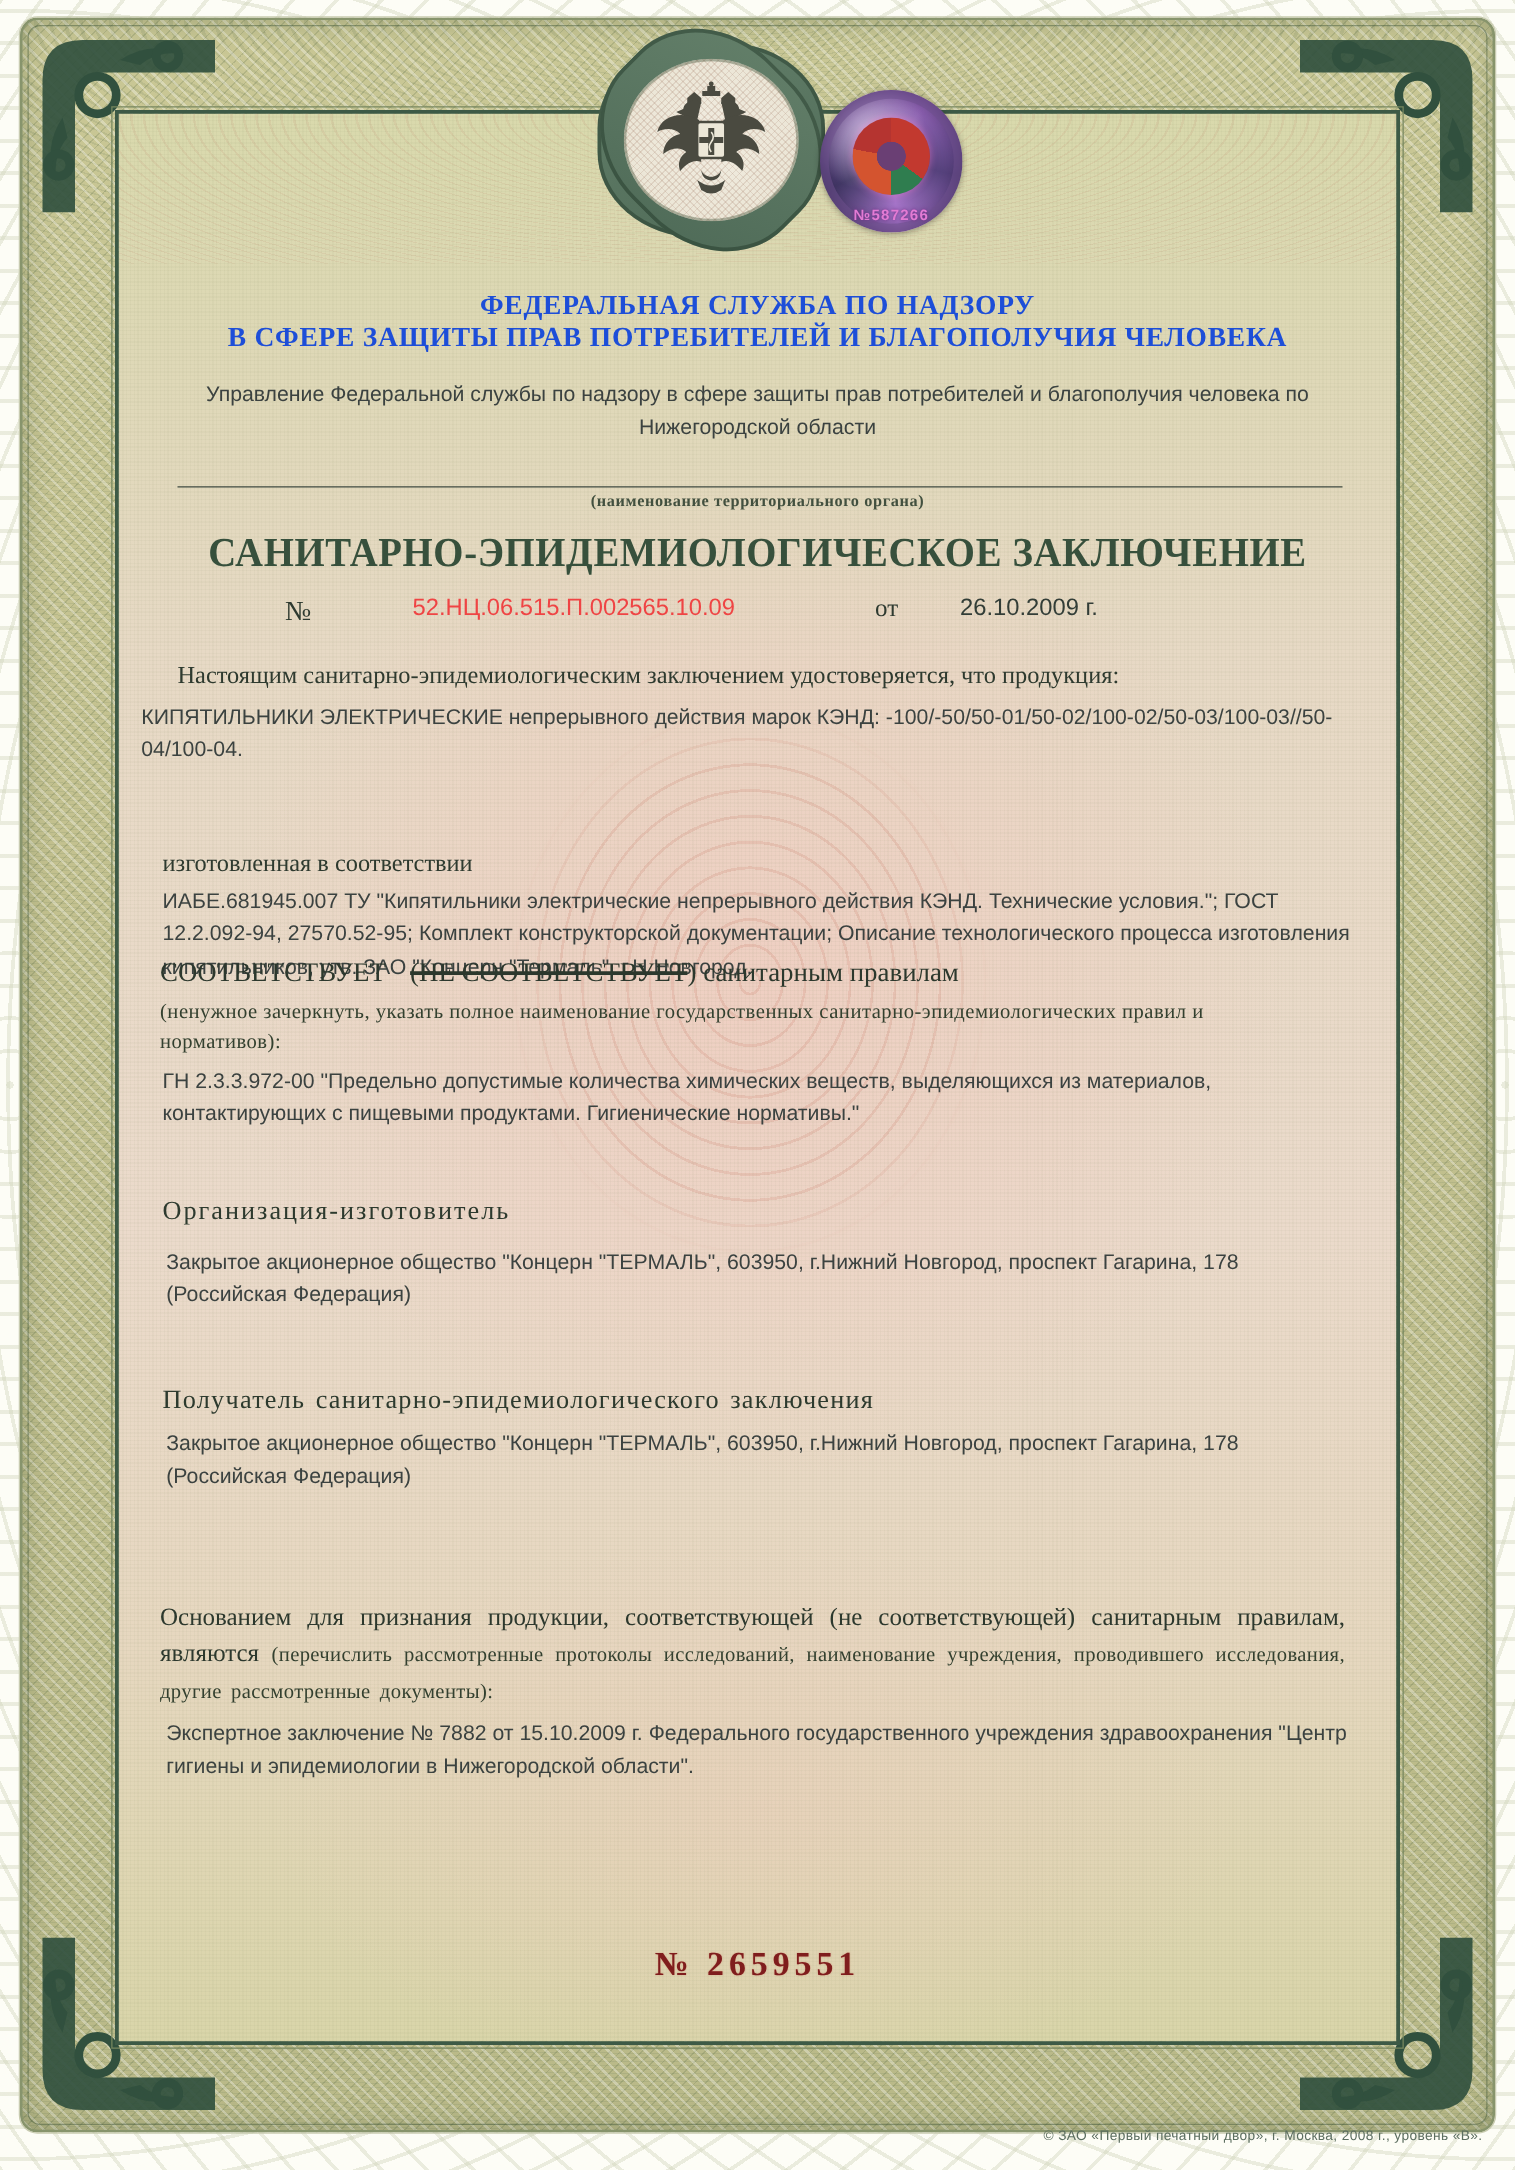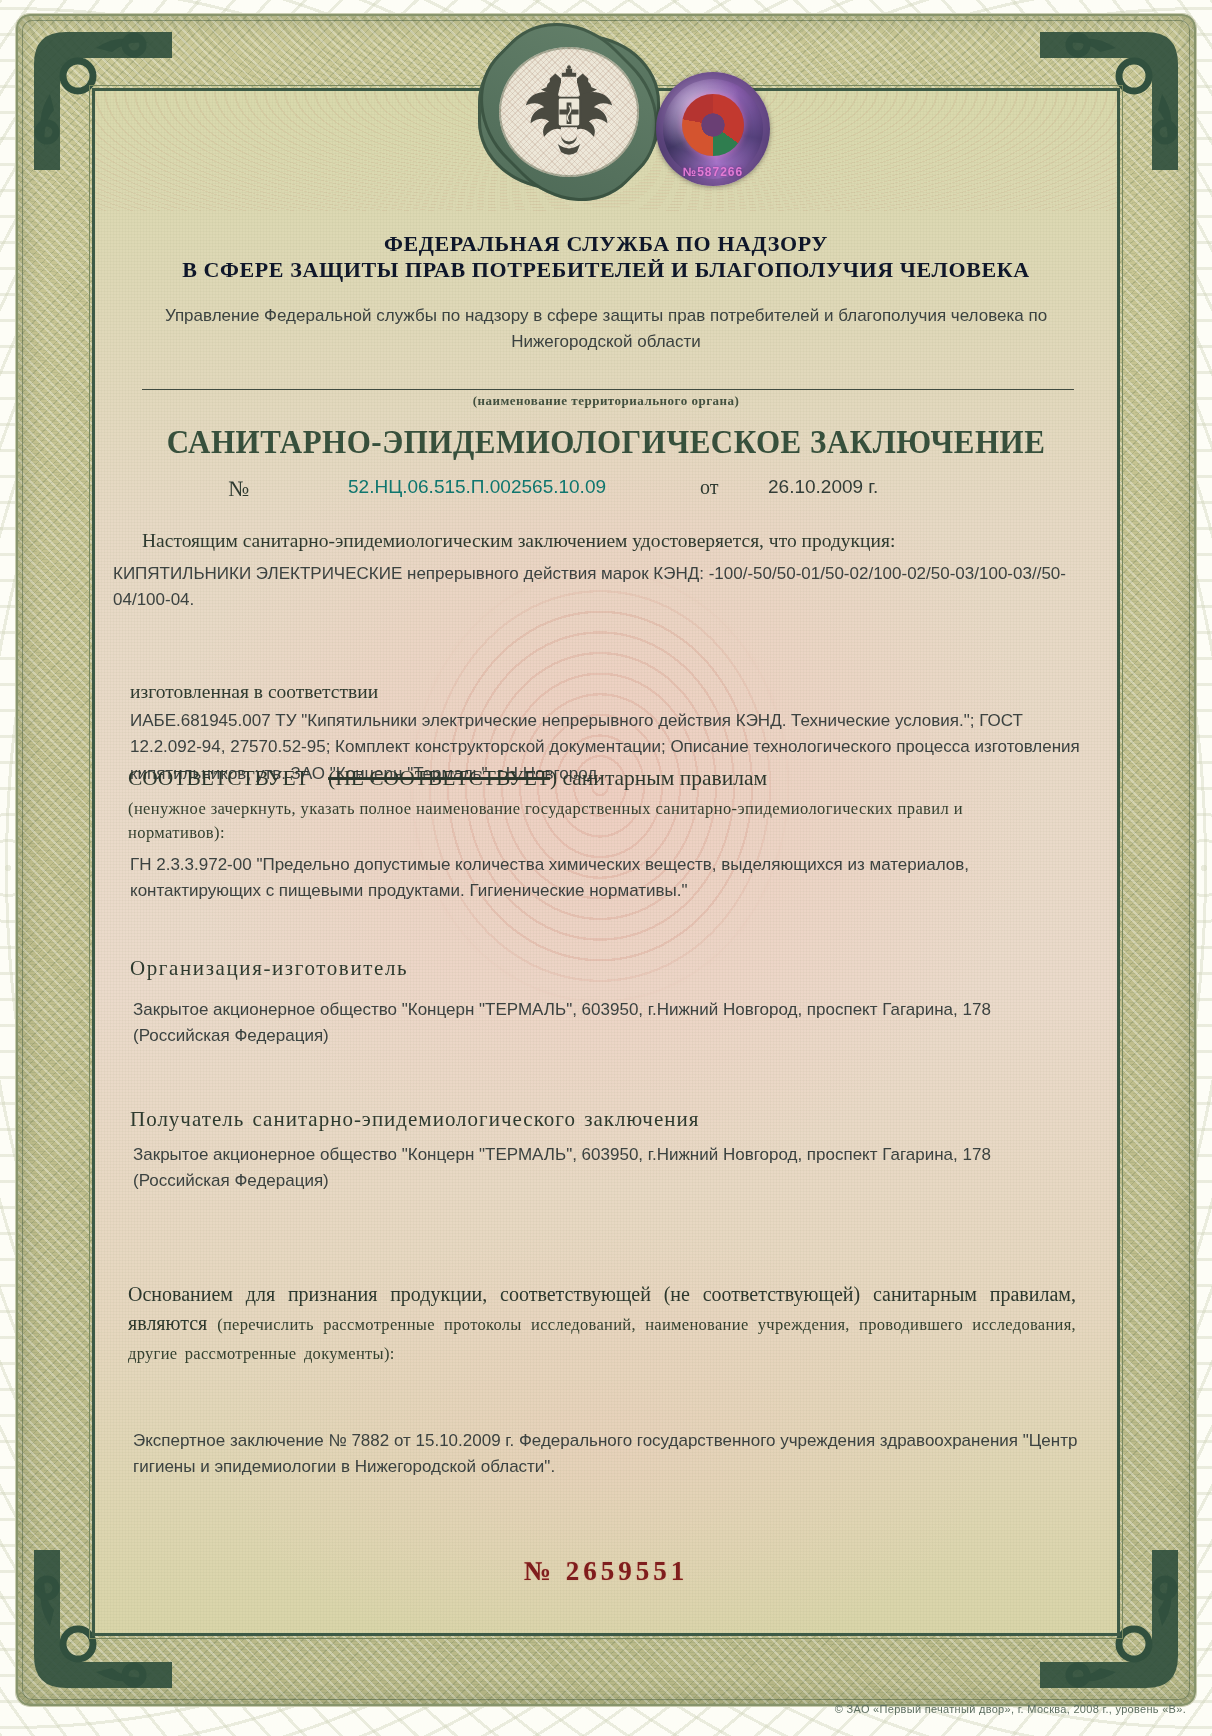--- a/index.html
+++ b/index.html
@@ -78,21 +78,21 @@
       conic-gradient(#c2392f 0 35%, #2f7d4f 35% 50%, #d4542f 50% 78%, #b53430 78% 100%);
     box-shadow:0 0 6px rgba(255,120,200,.5);}
   .holo-num{position:absolute;bottom:7px;left:0;right:0;text-align:center;
     font:700 12px "Liberation Sans",sans-serif;color:#e37bd4;text-shadow:0 0 3px #6e2b83;letter-spacing:1px;}
 
   
   .abs{position:absolute;}
   .serif{color:#2e3a30;}
   .sans{font-family:"Liberation Sans",sans-serif;color:#3b4240;}
   .center{text-align:center;}
-  .agency{left:130px;width:952px;font-weight:700;font-size:22px;letter-spacing:.6px;color:#0f172a;}
+  .agency{left:130px;width:952px;font-weight:700;font-size:22px;letter-spacing:.6px;color:#1d4ed8;}
   .terr{left:150px;width:912px;font-size:17px;line-height:1.5;}
   .rule{left:142px;width:932px;border-top:1.6px solid #3f4a40;height:0;}
   .caption{left:130px;width:952px;font-size:13px;color:#42503f;letter-spacing:.5px;font-weight:bold;}
   .doc-title{left:110px;width:992px;font-size:31px;font-weight:700;color:#37503c;letter-spacing:.5px;transform:scaleY(1.06);}
   .numrow span{position:absolute;white-space:nowrap;}
   .body-serif{font-size:19.5px;color:#2e3a2f;}
   .body-sans{font-size:17px;line-height:1.55;}
   .h-section{font-size:21px;letter-spacing:1.6px;color:#2d3a2e;word-spacing:2px;}
   .struck{text-decoration:line-through;text-decoration-thickness:2.5px;}
   .note{font-size:16.5px;line-height:1.45;color:#33402f;}
@@ -202,21 +202,21 @@
 
   <div class="abs agency center serif" style="top:231px;">ФЕДЕРАЛЬНАЯ СЛУЖБА ПО НАДЗОРУ</div>
   <div class="abs agency center serif" style="top:257px;">В СФЕРЕ ЗАЩИТЫ ПРАВ ПОТРЕБИТЕЛЕЙ И БЛАГОПОЛУЧИЯ  ЧЕЛОВЕКА</div>
   <div class="abs terr center sans" style="top:303px;">Управление Федеральной службы по надзору в сфере защиты прав потребителей и благополучия человека по Нижегородской области</div>
   <div class="abs rule" style="top:389px;"></div>
   <div class="abs caption center serif" style="top:393px;">(наименование территориального органа)</div>
 
   <div class="abs doc-title center serif" style="top:424px;">САНИТАРНО-ЭПИДЕМИОЛОГИЧЕСКОЕ ЗАКЛЮЧЕНИЕ</div>
   <div class="abs numrow serif" style="top:476px;left:0;width:1212px;height:30px;font-size:20px;">
     <span style="left:228px;font-size:22px;">№</span>
-    <span class="sans" style="left:348px;font-size:19px;color:#0f766e;">52.НЦ.06.515.П.002565.10.09</span>
+    <span class="sans" style="left:330px;font-size:19px;color:#ef4444;">52.НЦ.06.515.П.002565.10.09</span>
     <span style="left:700px;">от</span>
     <span class="sans" style="left:768px;font-size:19px;color:#323d37;">26.10.2009 г.</span>
   </div>
 
   <div class="abs serif body-serif" style="top:530px;left:142px;width:960px;">Настоящим санитарно-эпидемиологическим заключением удостоверяется, что продукция:</div>
   <div class="abs sans body-sans" style="top:561px;left:113px;width:958px;">КИПЯТИЛЬНИКИ ЭЛЕКТРИЧЕСКИЕ непрерывного действия марок КЭНД: -100/-50/50-01/50-02/100-02/50-03/100-03//50-04/100-04.</div>
 
   <div class="abs serif body-serif" style="top:681px;left:130px;">изготовленная в соответствии</div>
   <div class="abs sans body-sans" style="top:708px;left:130px;width:962px;">ИАБЕ.681945.007 ТУ "Кипятильники электрические непрерывного действия КЭНД. Технические условия."; ГОСТ 12.2.092-94, 27570.52-95; Комплект конструкторской документации; Описание технологического процесса изготовления кипятильников, утв. ЗАО "Концерн "Термаль", г.Н.Новгород.</div>
 
@@ -229,18 +229,18 @@
 
   <div class="abs serif h-section" style="top:956px;left:130px;">Организация-изготовитель</div>
   <div class="abs sans body-sans" style="top:997px;left:133px;width:958px;">Закрытое акционерное общество "Концерн "ТЕРМАЛЬ", 603950, г.Нижний Новгород, проспект Гагарина, 178 (Российская Федерация)</div>
 
   <div class="abs serif h-section" style="top:1107px;left:130px;letter-spacing:1px;">Получатель санитарно-эпидемиологического заключения</div>
   <div class="abs sans body-sans" style="top:1142px;left:133px;width:958px;">Закрытое акционерное общество "Концерн "ТЕРМАЛЬ", 603950, г.Нижний Новгород, проспект Гагарина, 178 (Российская Федерация)</div>
 
   <div class="abs serif justify" style="top:1280px;left:128px;width:948px;font-size:20px;line-height:1.45;color:#2c382d;word-spacing:3px;">
     <span>Основанием для признания продукции, соответствующей (не соответствующей) санитарным правилам, являются </span><span class="note" style="letter-spacing:.3px;">(перечислить рассмотренные протоколы исследований, наименование учреждения, проводившего исследования, другие рассмотренные документы):</span>
   </div>
-  <div class="abs sans body-sans" style="top:1428px;left:133px;width:950px;">Экспертное заключение № 7882 от 15.10.2009 г. Федерального государственного учреждения здравоохранения "Центр гигиены и эпидемиологии в Нижегородской области".</div>
+  <div class="abs sans body-sans" style="top:1374px;left:133px;width:950px;">Экспертное заключение № 7882 от 15.10.2009 г. Федерального государственного учреждения здравоохранения "Центр гигиены и эпидемиологии в Нижегородской области".</div>
 
   <div class="abs serial" style="top:1556px;">№ 2659551</div>
   <div class="abs sans copyright" style="top:1703px;">© ЗАО «Первый печатный двор»,  г. Москва,  2008 г., уровень «В».</div>
 
 </div>
 
 </body></html>

